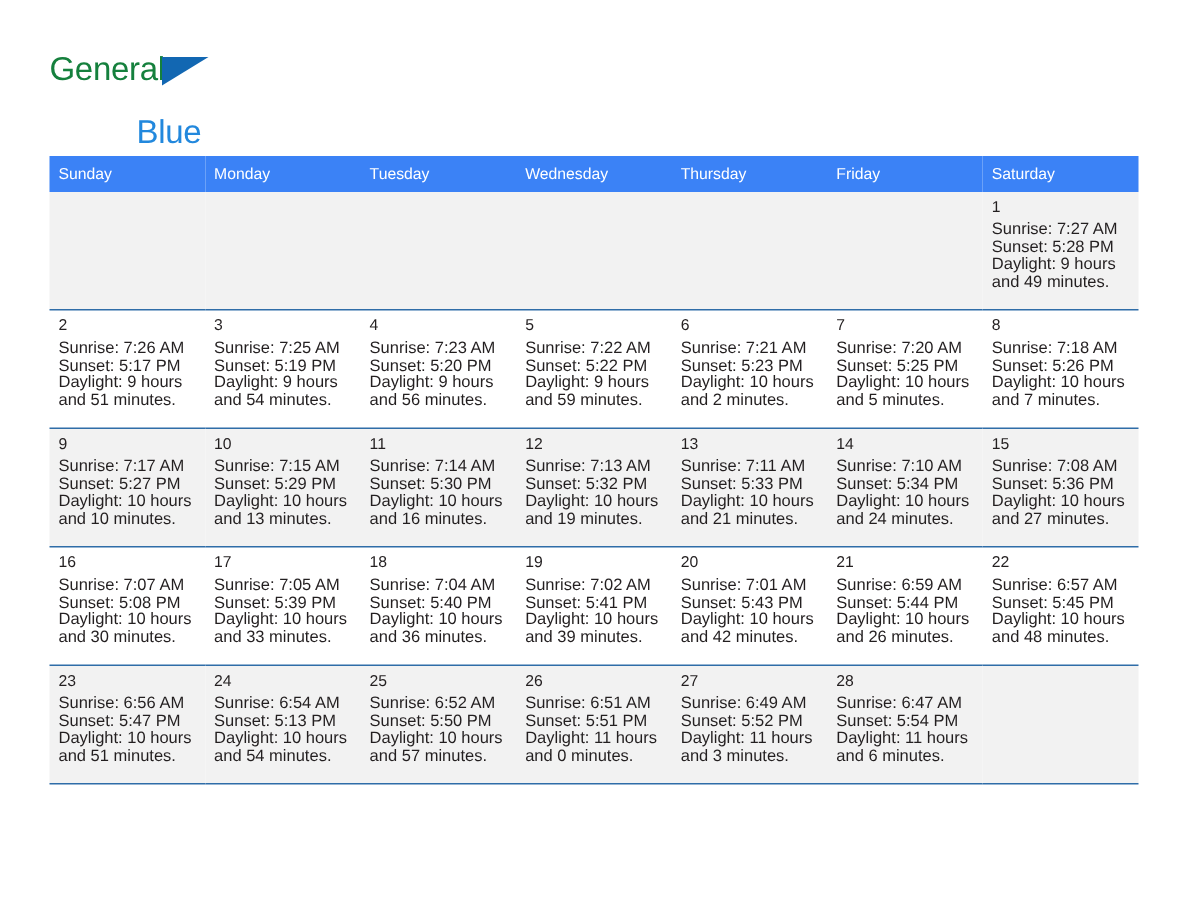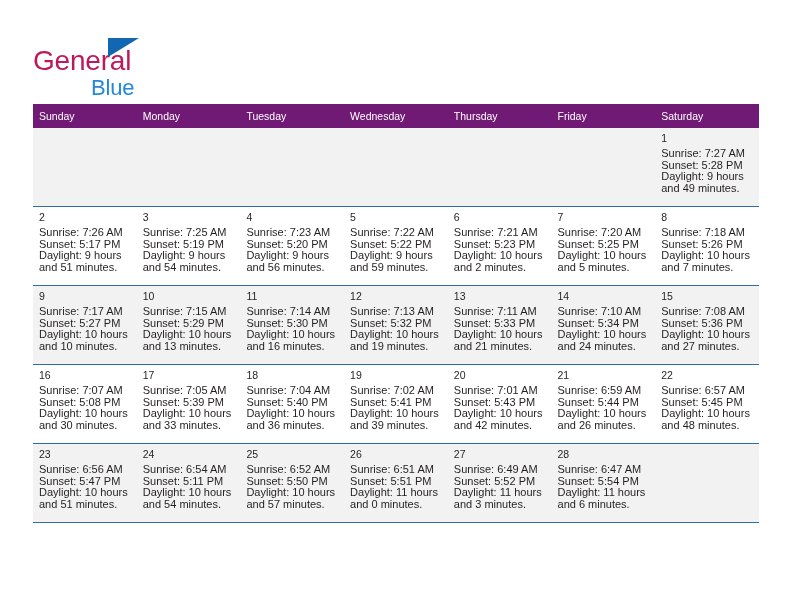--- a/index.html
+++ b/index.html
@@ -32,24 +32,24 @@
   .logo {
     position: absolute;
     left: 0;
     top: 3px;
     width: 230px;
     height: 56px;
   }
   .logo-general {
     position: absolute;
     left: 0;
-    top: 12px;
-    font-size: 28px;
+    top: 0;
+    font-size: 22px;
     letter-spacing: -0.2px;
-    color: #be185d;
+    color: #15803d;
     font-family: "Liberation Sans", sans-serif;
   }
   .logo-triangle {
     position: absolute;
     left: 75px;
     top: 5px;
     width: 0;
     height: 0;
     border-left: 31px solid #1267b2;
     border-bottom: 19px solid transparent;
@@ -86,21 +86,21 @@
   
   .calendar {
     position: absolute;
     left: 33px;
     top: 104px;
     width: 726px;
     border-collapse: collapse;
     table-layout: fixed;
   }
   .calendar th {
-    background: #701a75;
+    background: #3b82f6;
     color: #ffffff;
     font-size: 10.5px;
     font-weight: normal;
     text-align: left;
     padding: 6px 0 6px 6px;
     height: 10px;
     border: none;
   }
   .calendar td {
     vertical-align: top;
@@ -443,21 +443,21 @@
                 <div>Daylight: 10 hours</div>
                 <div>and 51 minutes.</div>
               </div>
             </div>
           </td>
           <td class="cell-shaded">
             <div class="cell-inner">
               <div class="daynum">24</div>
               <div class="detail">
                 <div>Sunrise: 6:54 AM</div>
-                <div>Sunset: 5:11 PM</div>
+                <div>Sunset: 5:13 PM</div>
                 <div>Daylight: 10 hours</div>
                 <div>and 54 minutes.</div>
               </div>
             </div>
           </td>
           <td class="cell-shaded">
             <div class="cell-inner">
               <div class="daynum">25</div>
               <div class="detail">
                 <div>Sunrise: 6:52 AM</div>

